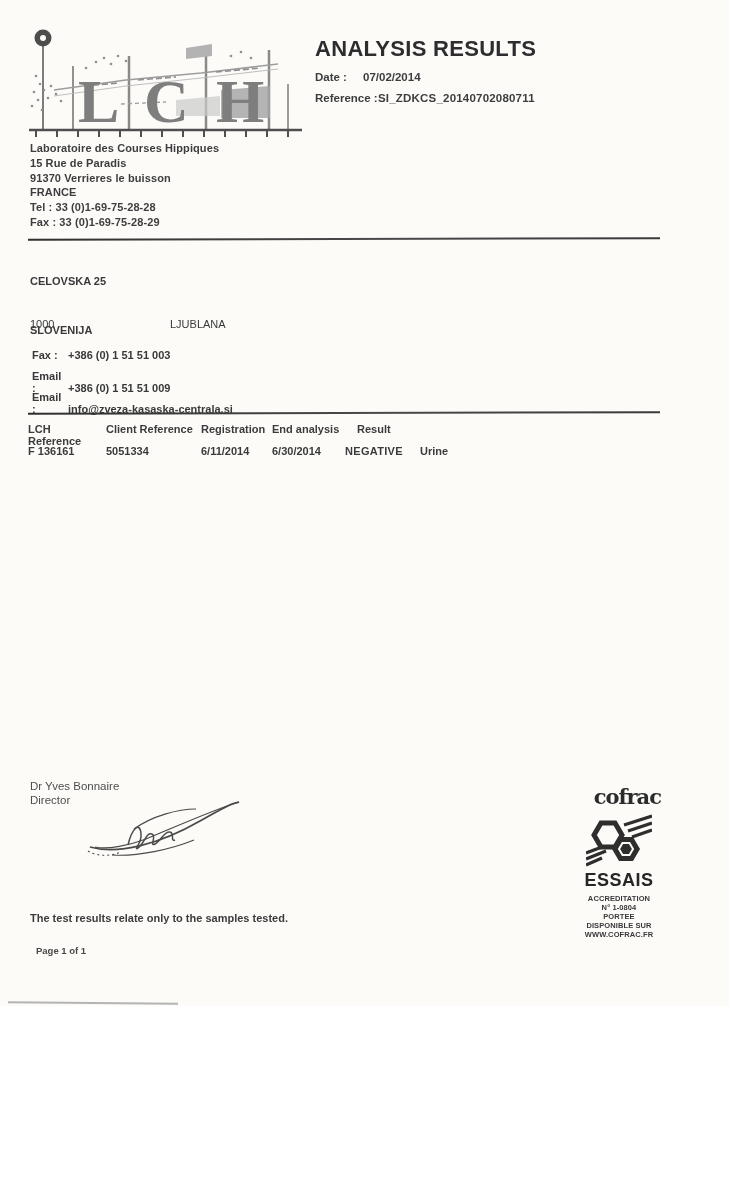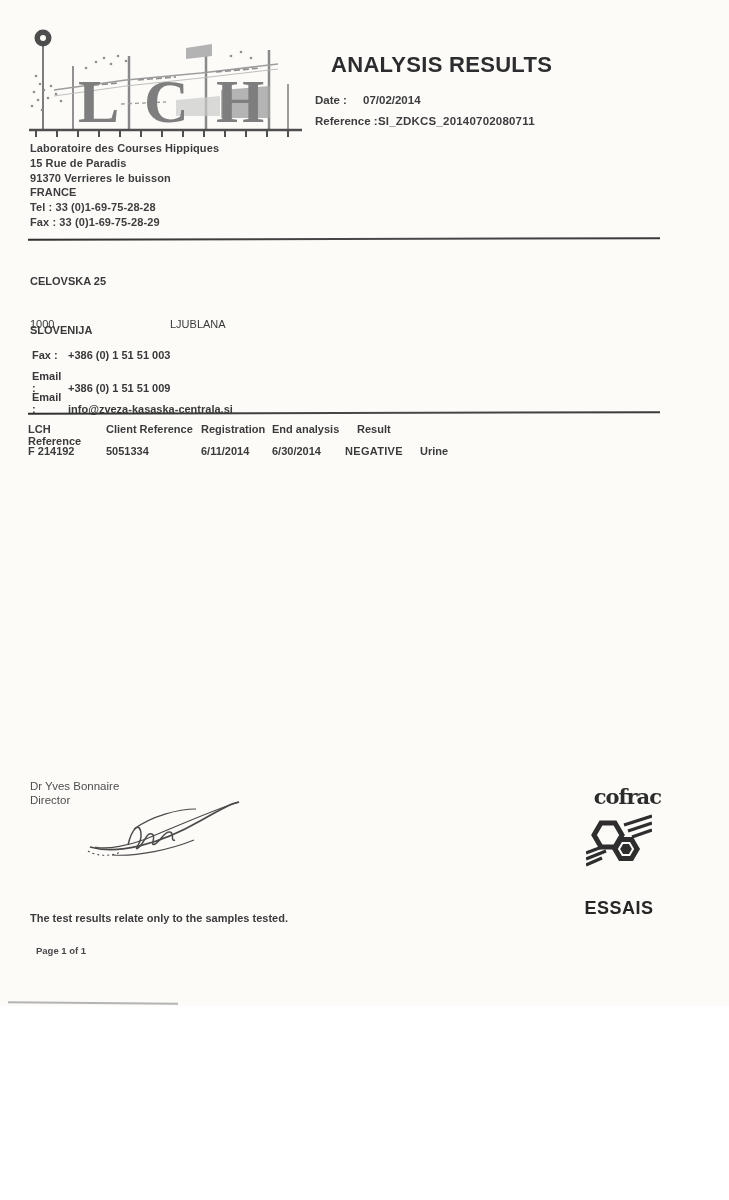--- a/index.html
+++ b/index.html
@@ -11,21 +11,21 @@
     -webkit-font-smoothing:antialiased;
   }
   .scan-page{position:absolute;left:0;top:0;width:729px;height:1006px;background:#fcfbf8;}
   .abs{position:absolute;}
 
   
   .logo-box{left:26px;top:26px;width:280px;height:114px;}
   .lab-address{left:30px;top:141px;font-size:11px;font-weight:700;line-height:14.8px;color:#3d3d3f;letter-spacing:.1px;}
   .lab-address .line{white-space:pre;}
   .title-block{left:315px;top:36px;}
-  .doc-title{font-size:22px;font-weight:800;color:#2d2d2f;letter-spacing:.3px;margin:16px;}
+  .doc-title{font-size:22px;font-weight:800;color:#2d2d2f;letter-spacing:.3px;margin:0;}
   .meta-row{font-size:11.5px;font-weight:700;color:#3d3d3f;margin-top:9px;}
   .meta-row .lbl{display:inline-block;}
   .meta-row.date .lbl{width:48px;}
   .meta-row.ref .lbl{width:63px;}
   .meta-row.ref .val{letter-spacing:.2px;}
 
   
   .rule{height:2px;background:linear-gradient(90deg,#2f2f2f 0%,#4a4a4a 55%,#3a3a3a 100%);transform:rotate(-0.15deg);}
   .rule-1{left:28px;top:238px;width:632px;}
   .rule-2{left:28px;top:412px;width:632px;}
@@ -47,21 +47,21 @@
   .results-grid .c5{letter-spacing:.3px;}
 
   
   .sign-block{left:30px;top:779px;font-size:11.5px;font-weight:400;color:#4e4e50;line-height:14px;}
   .sign-svg{left:82px;top:793px;}
 
   
   .cofrac-box{left:577px;top:786px;width:84px;text-align:center;}
   .cofrac-word{font-family:"DejaVu Serif", serif;font-size:21px;font-weight:700;color:#2c2c2c;letter-spacing:-1px;line-height:22px;text-align:right;}
   .cofrac-hex{margin:1px auto 0;display:block;}
-  .cofrac-essais{font-size:18px;font-weight:700;color:#262626;letter-spacing:.5px;line-height:19px;margin-top:28px;}
+  .cofrac-essais{font-size:18px;font-weight:700;color:#262626;letter-spacing:.5px;line-height:19px;}
   .cofrac-lines{margin-top:4px;font-size:7.5px;font-weight:700;line-height:9px;color:#38383a;letter-spacing:.1px;}
 
   
   .disclaimer{left:30px;top:911px;width:545px;font-size:11px;font-weight:600;line-height:15.5px;color:#3b3b3d;}
   .page-info{left:36px;top:945px;font-size:9.5px;font-weight:700;color:#48484a;}
   .scan-edge{left:8px;top:1002px;width:170px;height:2px;background:#8e8e8e;opacity:.65;transform:rotate(0.5deg);}
 </style>
 </head>
 <body>
 
@@ -182,21 +182,21 @@
 
   <div class="abs rule rule-2"></div>
 
   <div class="abs results-grid">
     <div>LCH Reference</div>
     <div>Client Reference</div>
     <div>Registration</div>
     <div>End analysis</div>
     <div class="h5">Result</div>
     <div></div>
-    <div>F 214192</div>
+    <div>F 136161</div>
     <div>5051334</div>
     <div>6/11/2014</div>
     <div>6/30/2014</div>
     <div class="c5">NEGATIVE</div>
     <div>Urine</div>
   </div>
 
   <div class="abs sign-block">
     <div>Dr Yves Bonnaire</div>
     <div>Director</div>
@@ -221,20 +221,27 @@
         <line x1="46" y1="28" x2="66" y2="21"></line>
         <line x1="0" y1="44" x2="24" y2="35"></line>
         <line x1="0" y1="50" x2="20" y2="42"></line>
         <line x1="0" y1="56" x2="16" y2="49"></line>
       </g>
       <polygon points="36,26 29,38.1 15,38.1 8,26 15,13.9 29,13.9" fill="#fcfbf8" stroke="#2e2e2e" stroke-width="5"></polygon>
       <polygon points="54,40 47,52.1 33,52.1 26,40 33,27.9 47,27.9" fill="#2e2e2e"></polygon>
       <polygon points="47,40 43.5,46 36.5,46 33,40 36.5,34 43.5,34" fill="none" stroke="#fcfbf8" stroke-width="2"></polygon>
     </svg>
     <div class="cofrac-essais">ESSAIS</div>
+    <div class="cofrac-lines">
+      <div>ACCREDITATION</div>
+      <div>N° 1-0804</div>
+      <div>PORTEE</div>
+      <div>DISPONIBLE SUR</div>
+      <div>WWW.COFRAC.FR</div>
+    </div>
   </div>
 
   <div class="abs disclaimer">
     <div>The test results relate only to the samples tested.</div>
   </div>
   <div class="abs page-info">Page 1 of 1</div>
 
   <div class="abs scan-edge"></div>
 </div>
 

